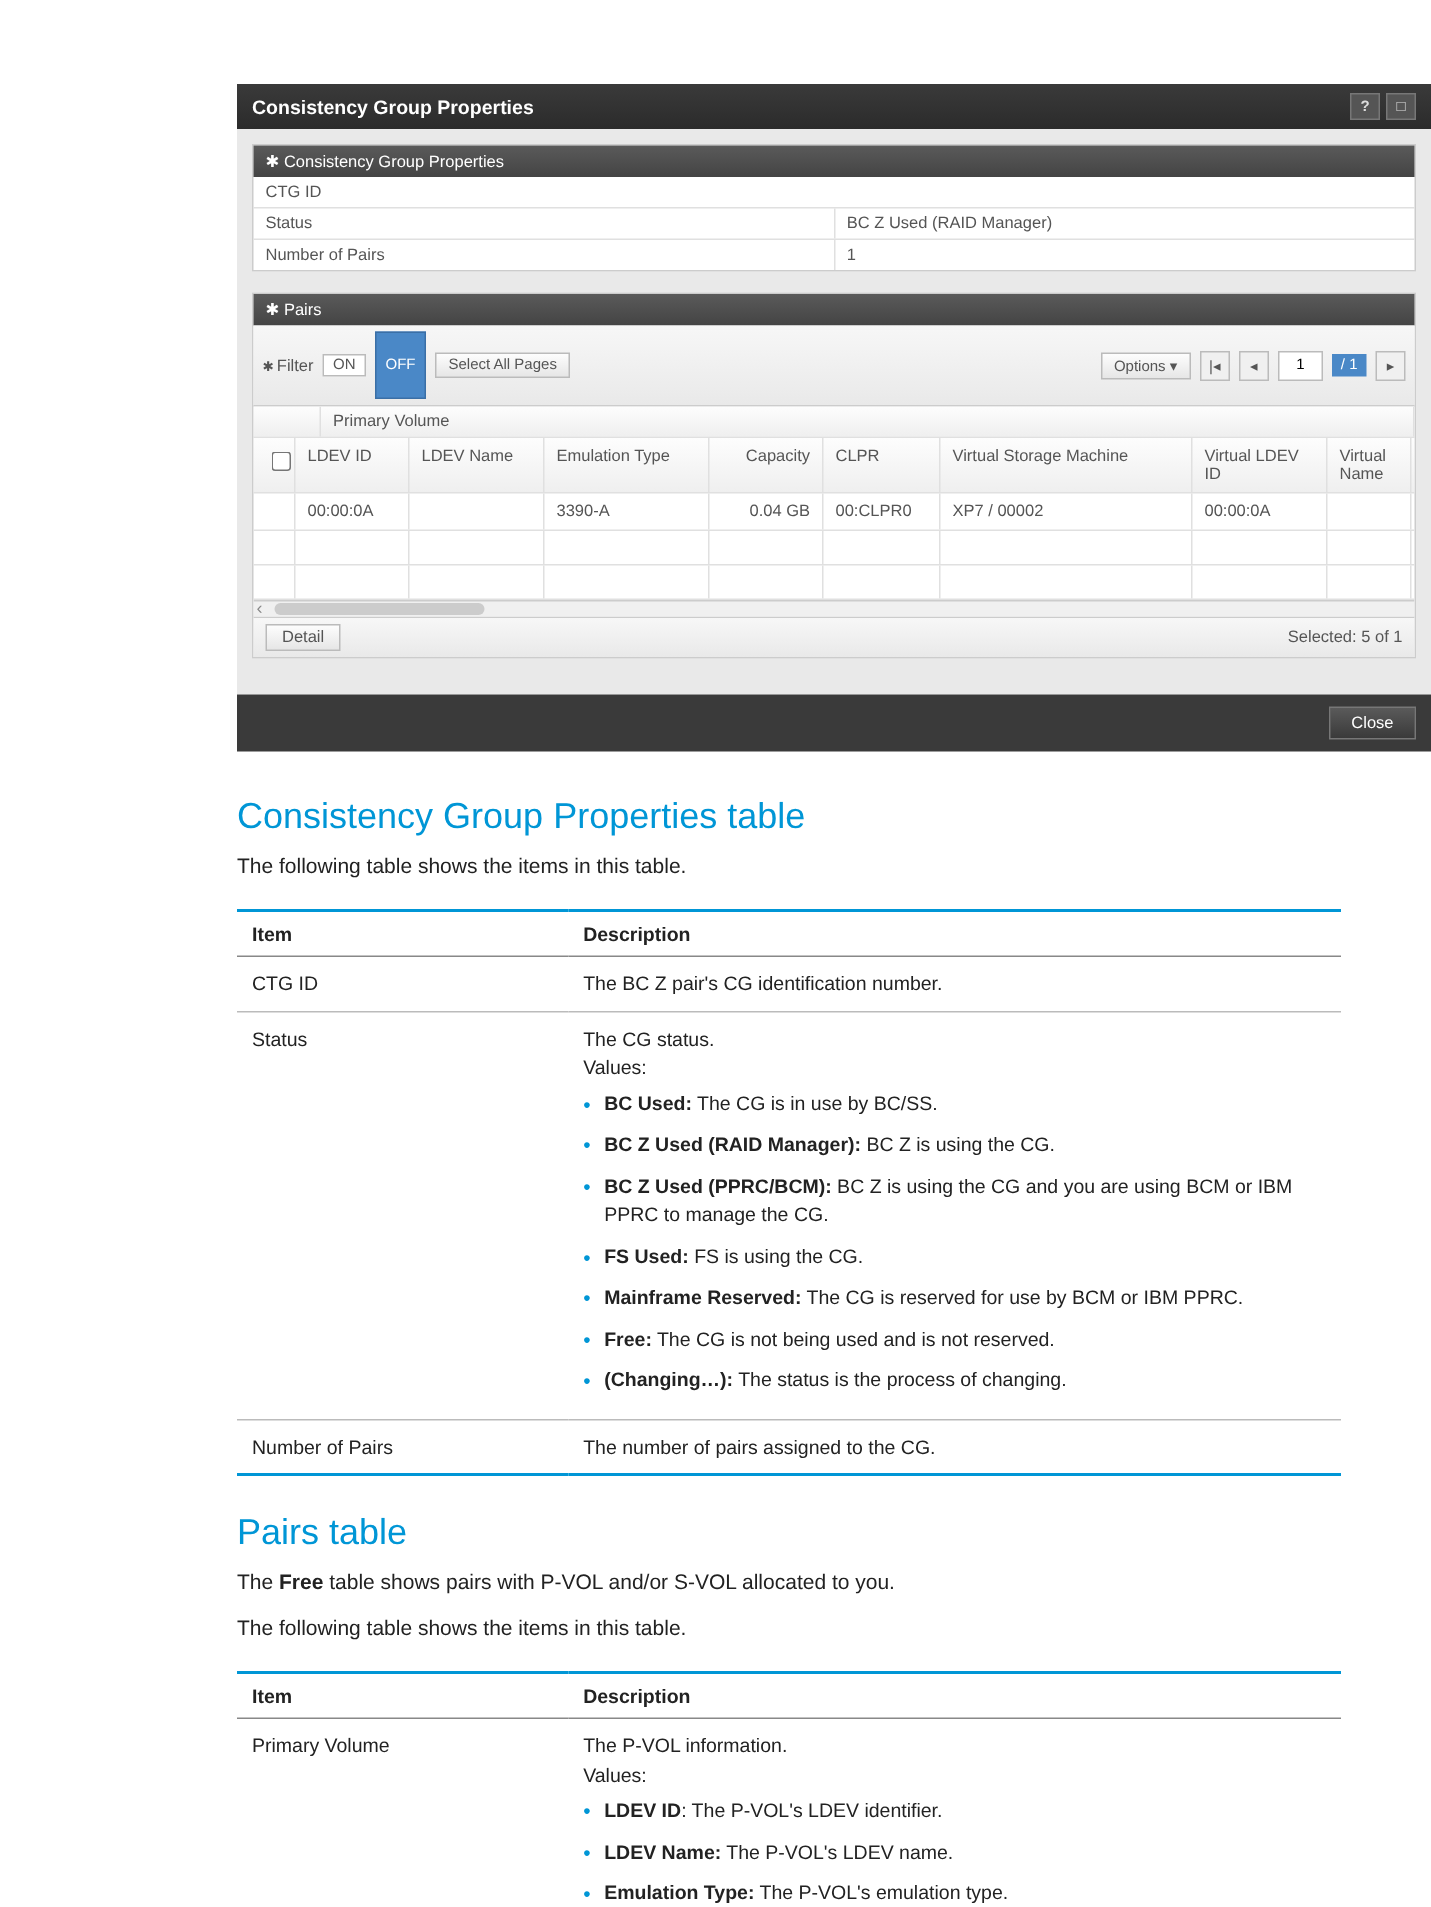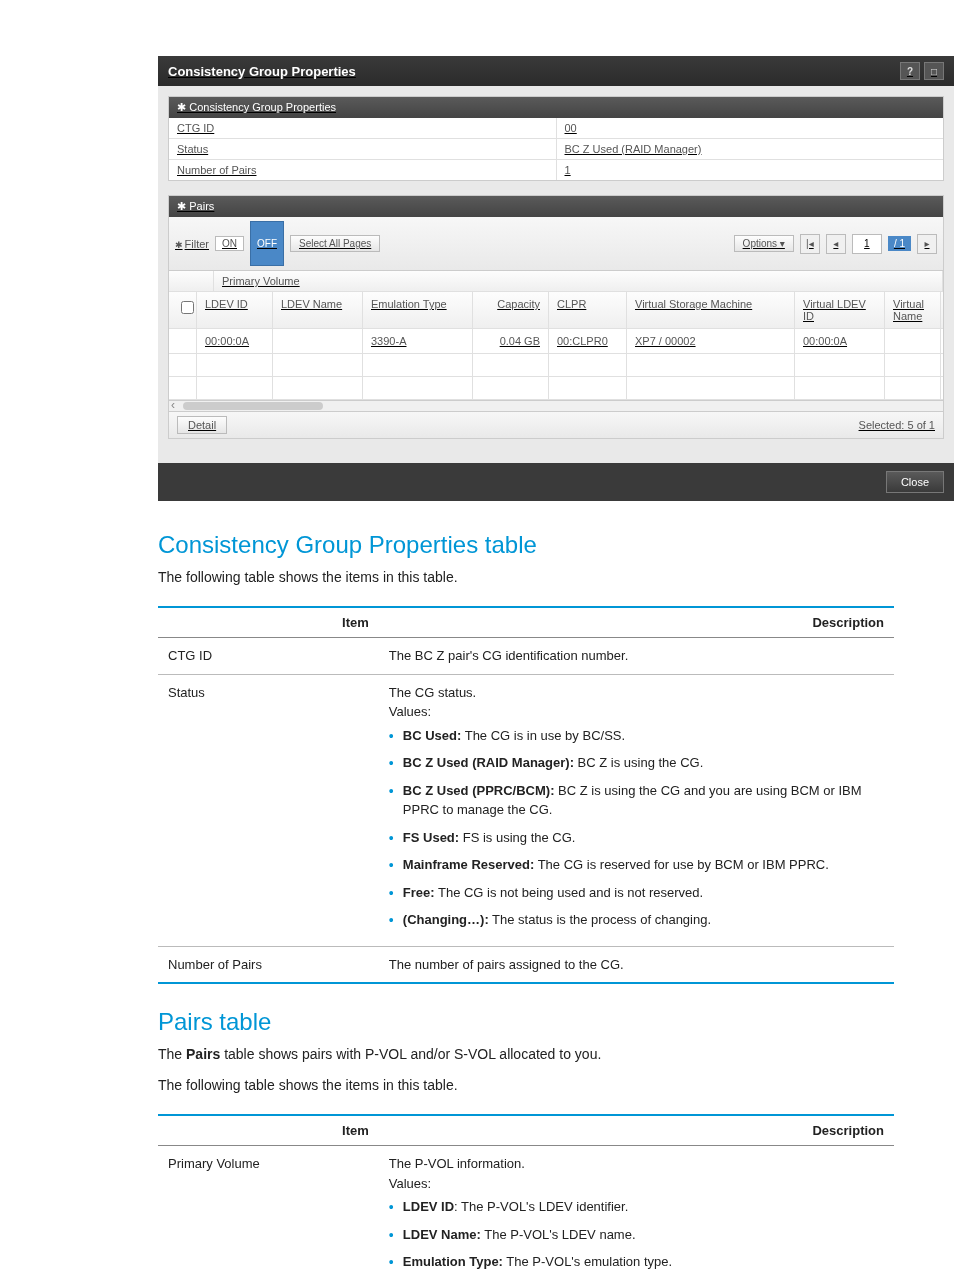--- a/index.html
+++ b/index.html
@@ -7,21 +7,20 @@
     font-family: Arial, Helvetica, sans-serif;
     background: #fff;
     width: 954px;
   }
   .page {
     padding: 56px 0 0 0;
   }
   .screenshot {
     margin: 0 0 30px 158px;
     width: 796px;
-    text-decoration: underline;
   }
   .titlebar {
     background: linear-gradient(#3a3a3a, #2b2b2b);
     color: #fff;
     font-weight: bold;
     font-size: 13px;
     padding: 6px 10px;
     display: flex;
     justify-content: space-between;
     align-items: center;
@@ -251,21 +250,21 @@
   }
   table.doc-table {
     border-collapse: collapse;
     width: 100%;
     margin-bottom: 24px;
   }
   table.doc-table th {
     background: #fff;
     border-top: 2px solid #0096d6;
     border-bottom: 1px solid #888;
-    text-align: right;
+    text-align: left;
     padding: 7px 10px;
     font-size: 13px;
   }
   table.doc-table td {
     border-bottom: 1px solid #bbb;
     padding: 8px 10px;
     vertical-align: top;
     font-size: 13px;
     line-height: 1.5;
   }
@@ -304,21 +303,20 @@
       <div class="titlebar-icons">
         <div class="ticon">?</div>
         <div class="ticon">□</div>
       </div>
     </div>
     <div class="dialog-body">
       <div class="panel">
         <div class="panel-header">✱ Consistency Group Properties</div>
         <div class="kv-row">
           <div class="kv-key">CTG ID</div>
-          <div class="kv-val">00</div>
         </div>
         <div class="kv-row">
           <div class="kv-key">Status</div>
           <div class="kv-val">BC Z Used (RAID Manager)</div>
         </div>
         <div class="kv-row">
           <div class="kv-key">Number of Pairs</div>
           <div class="kv-val">1</div>
         </div>
       </div>
@@ -435,21 +433,21 @@
       </tr>
       <tr>
         <td class="item">Number of Pairs</td>
         <td>The number of pairs assigned to the CG.</td>
       </tr>
     </tbody>
       </table>
 
     <h2 class="blue">Pairs table</h2>
     <p class="para">
-      <span>The </span><b>Pairs</b><span> table shows pairs with P-VOL and/or S-VOL allocated to you.</span>
+      <span>The </span><b>Free</b><span> table shows pairs with P-VOL and/or S-VOL allocated to you.</span>
     </p>
     <p class="para" style="margin-top:-8px">The following table shows the items in this table.</p>
 
     <table class="doc-table">
       <tbody>
           <tr>
         <th>Item</th>
         <th>Description</th>
       </tr>
       <tr>

